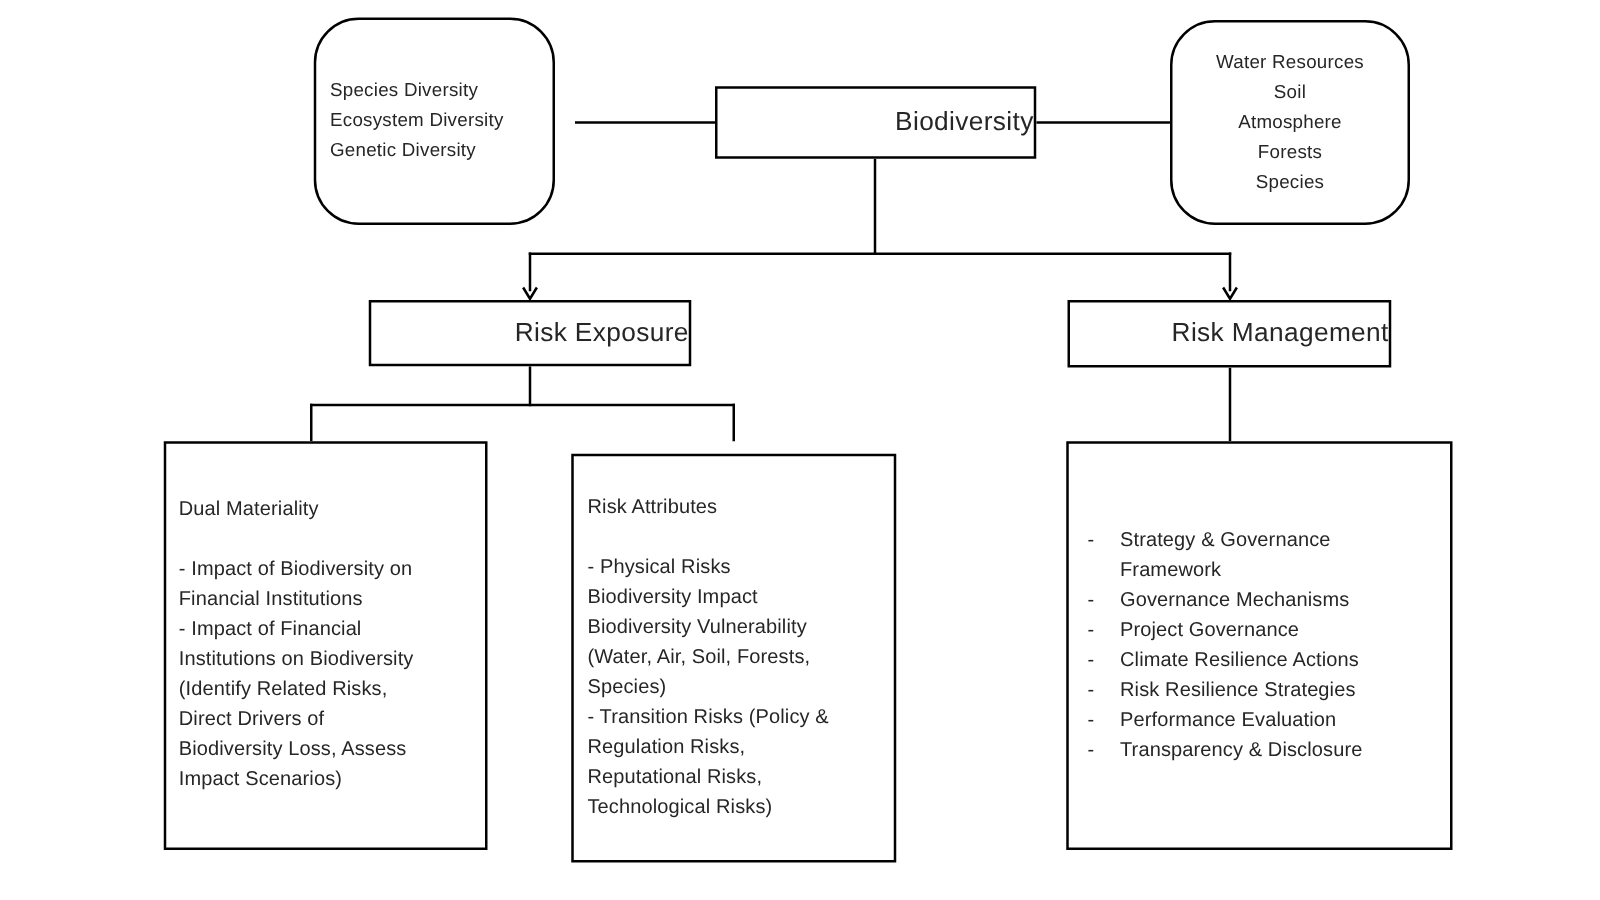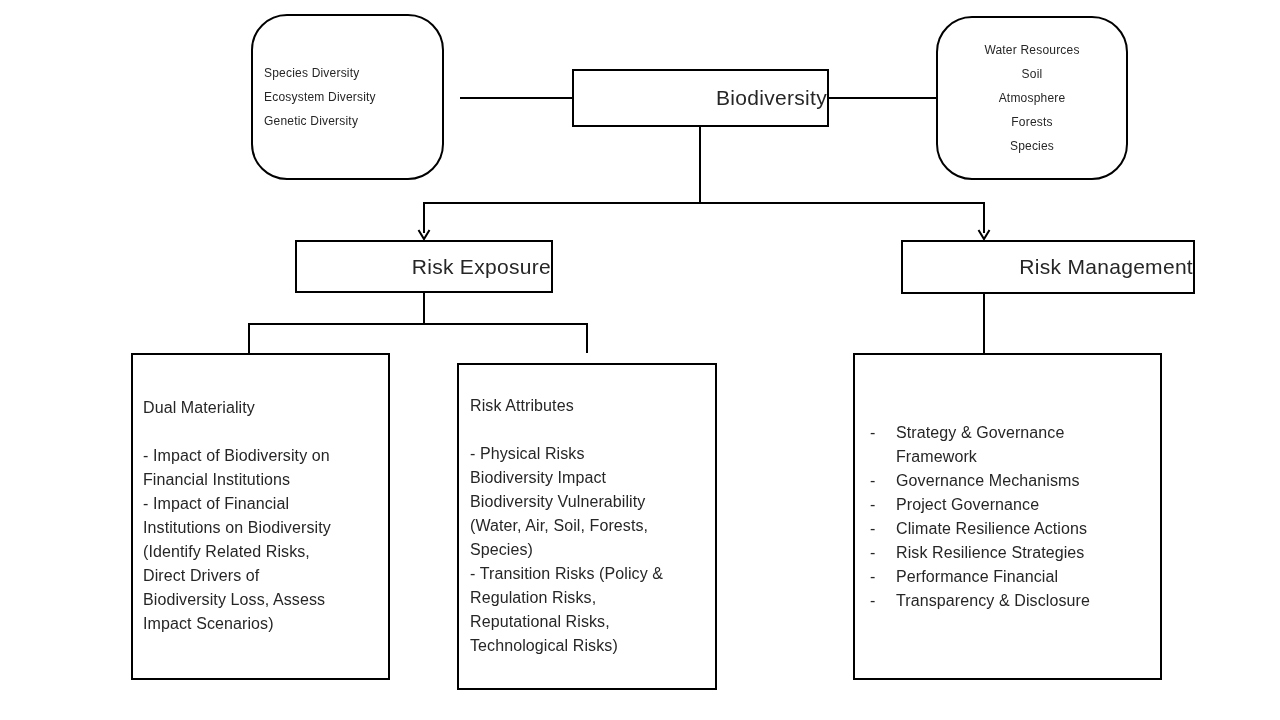--- a/index.html
+++ b/index.html
@@ -6,21 +6,21 @@
   #canvas{
     position:relative;width:1280px;height:720px;background:#ffffff;overflow:hidden;
     font-family:"Liberation Sans","DejaVu Sans",sans-serif;color:#262626;
   }
   #connectors{position:absolute;left:0;top:0;width:1280px;height:720px;}
   .node{
     position:absolute;box-sizing:border-box;border:2px solid #000000;background:#ffffff;
   }
   .rounded{
     border-radius:36px;border-width:2.5px;display:flex;align-items:center;
-    font-size:12px;line-height:24px;letter-spacing:0.2px;
+    font-size:15px;line-height:24px;letter-spacing:0.2px;
   }
   .rounded.left-align{padding-left:11px;text-align:left;}
   .rounded.center-align{justify-content:center;text-align:center;}
   .title-node{
     display:flex;align-items:center;justify-content:flex-end;
     font-size:21px;letter-spacing:0.3px;
   }
   .detail-node{
     font-size:16px;line-height:24px;letter-spacing:0.1px;
   }
@@ -72,21 +72,21 @@
 Soil
 Atmosphere
 Forests
 Species</div>
   </div>
 
   <div class="node title-node" id="risk-exposure" style="left:295px;top:240px;width:258px;height:53px;">
     <span>Risk Exposure</span>
   </div>
 
-  <div class="node title-node" id="risk-management" style="left:854px;top:240px;width:294px;height:54px;margin-left:47px;">
+  <div class="node title-node" id="risk-management" style="left:854px;top:240px;width:259px;height:54px;">
     <span>Risk Management</span>
   </div>
 
   <div class="node detail-node" id="dual-materiality" style="left:131px;top:353px;width:259px;height:327px;">
     <div class="preline">Dual Materiality
 
 - Impact of Biodiversity on
 Financial Institutions
 - Impact of Financial
 Institutions on Biodiversity
@@ -126,21 +126,21 @@
     <div class="bullet-row">
       <span class="bullet-marker">-</span>
       <span class="bullet-text">Climate Resilience Actions</span>
     </div>
     <div class="bullet-row">
       <span class="bullet-marker">-</span>
       <span class="bullet-text">Risk Resilience Strategies</span>
     </div>
     <div class="bullet-row">
       <span class="bullet-marker">-</span>
-      <span class="bullet-text">Performance Financial</span>
+      <span class="bullet-text">Performance Evaluation</span>
     </div>
     <div class="bullet-row">
       <span class="bullet-marker">-</span>
       <span class="bullet-text">Transparency &amp; Disclosure</span>
     </div>
   </div>
 
 </div>
 
 </body></html>

